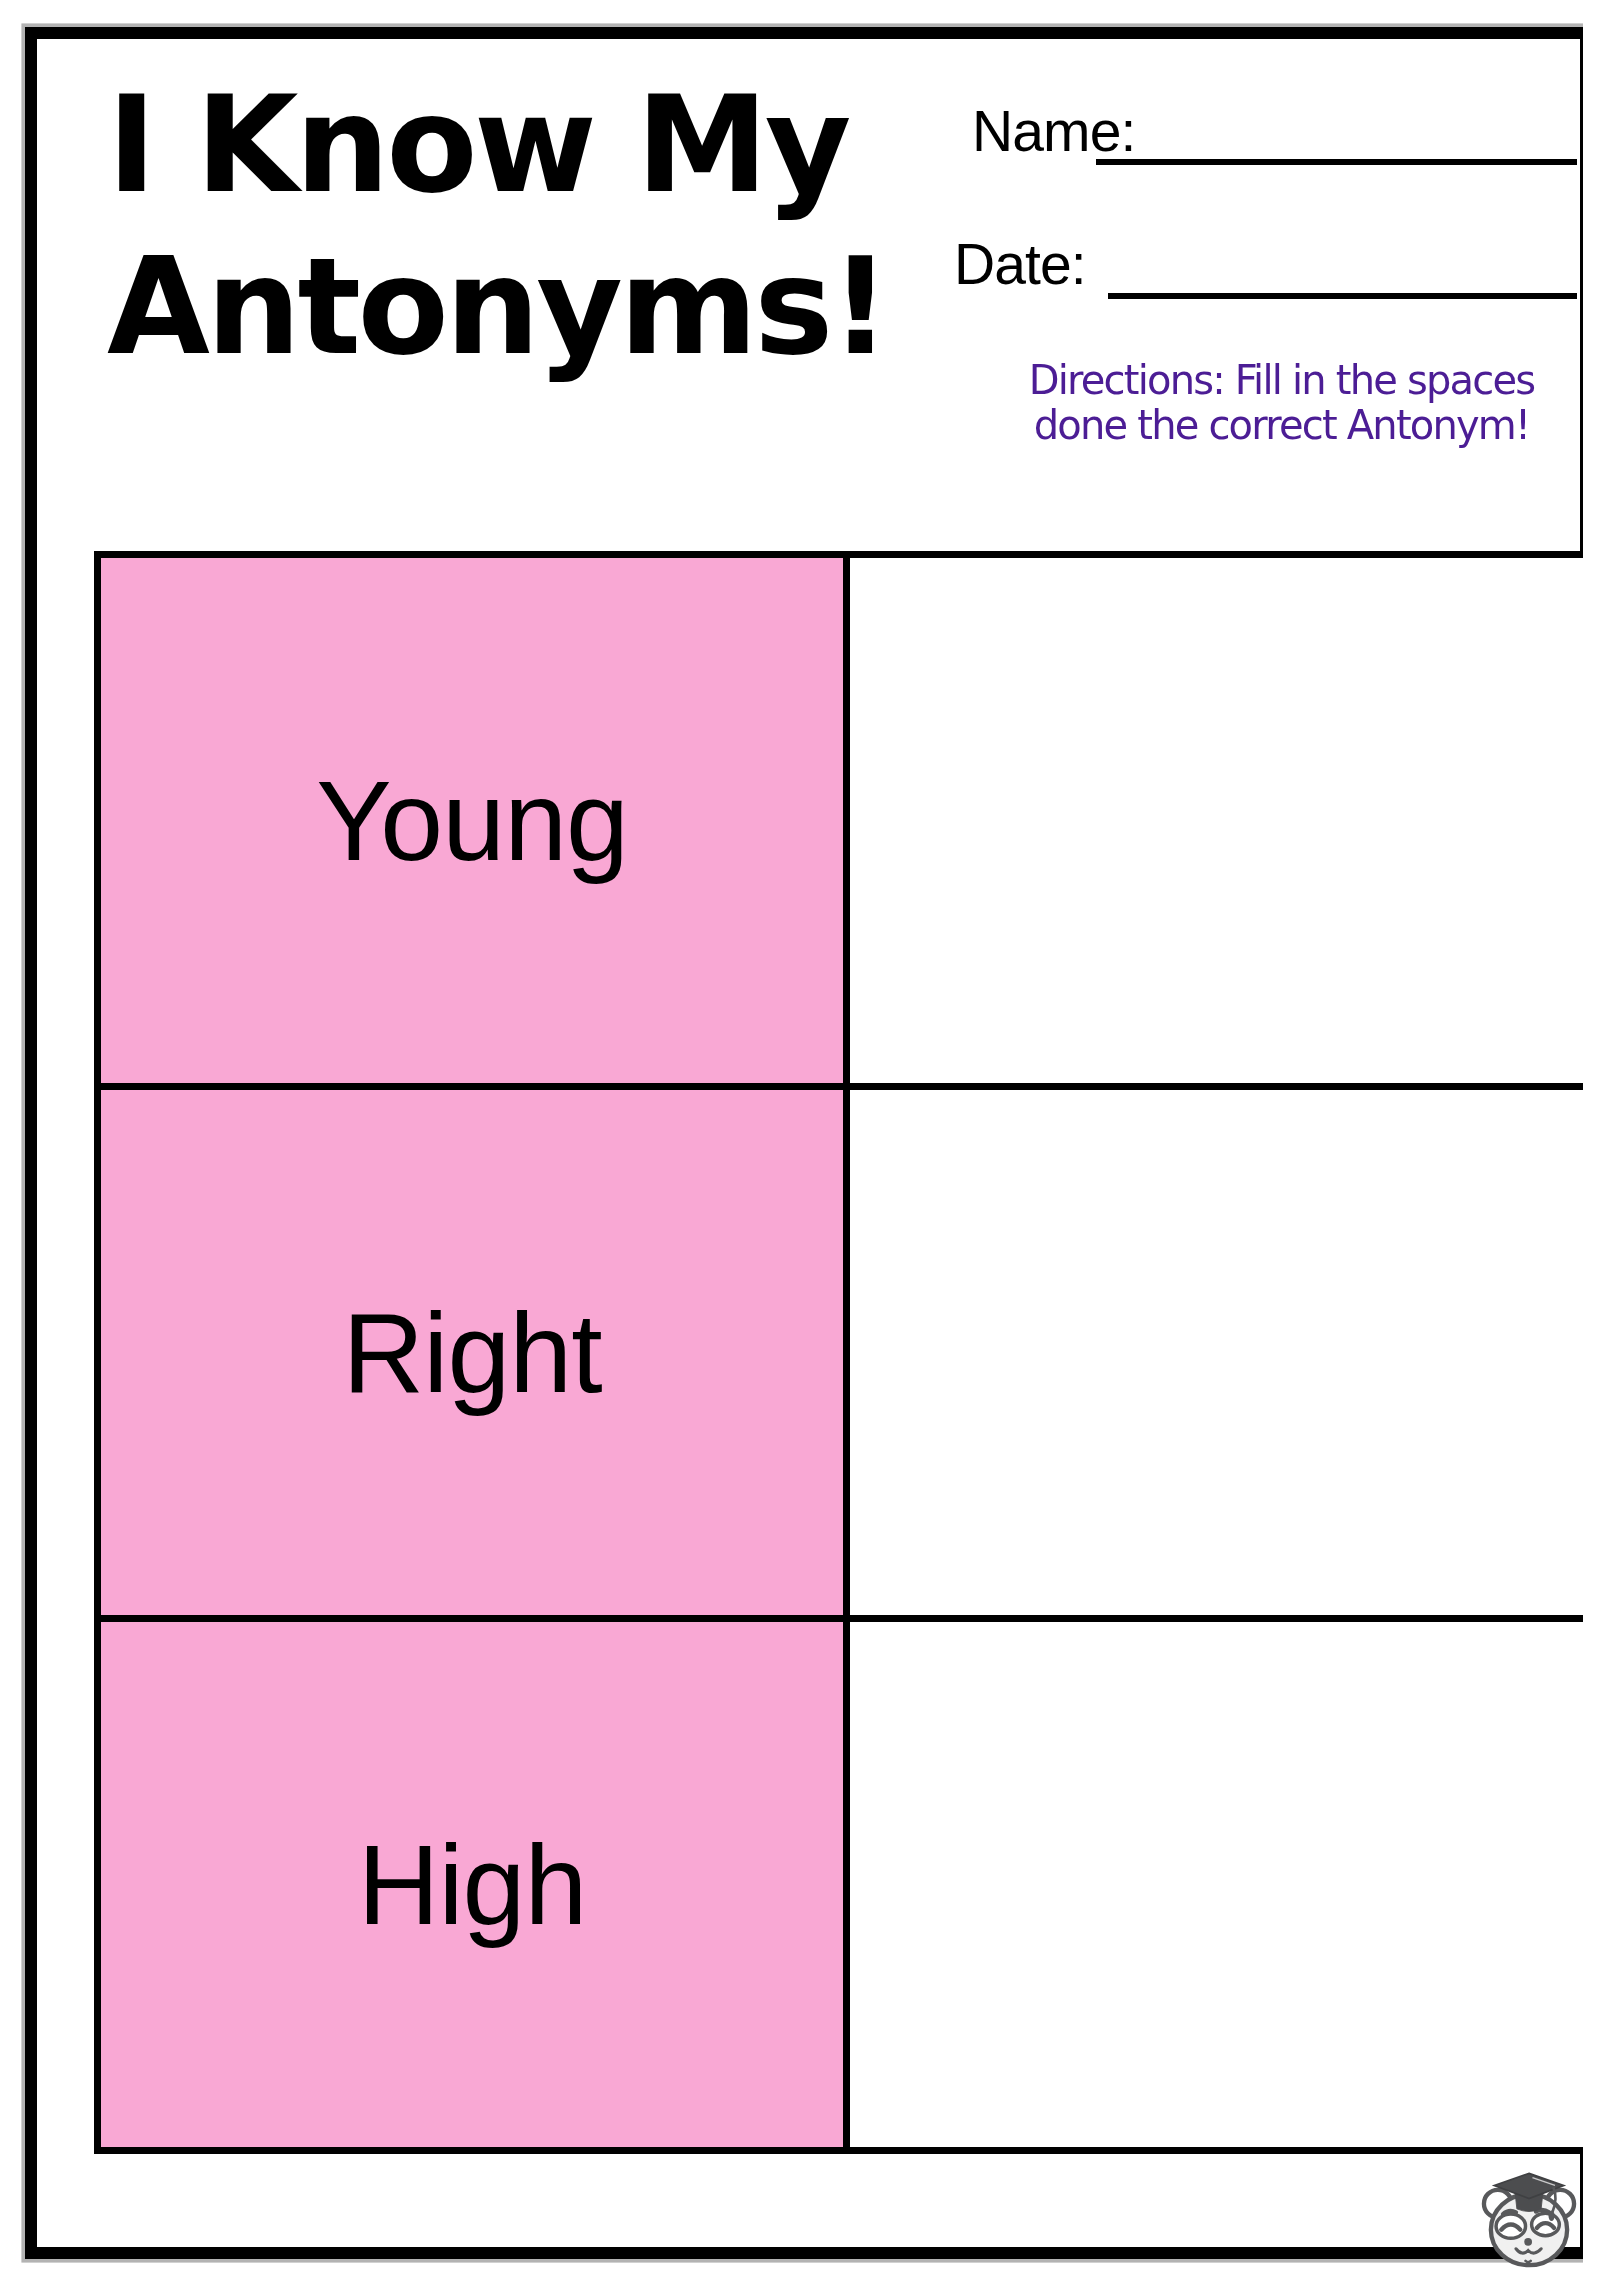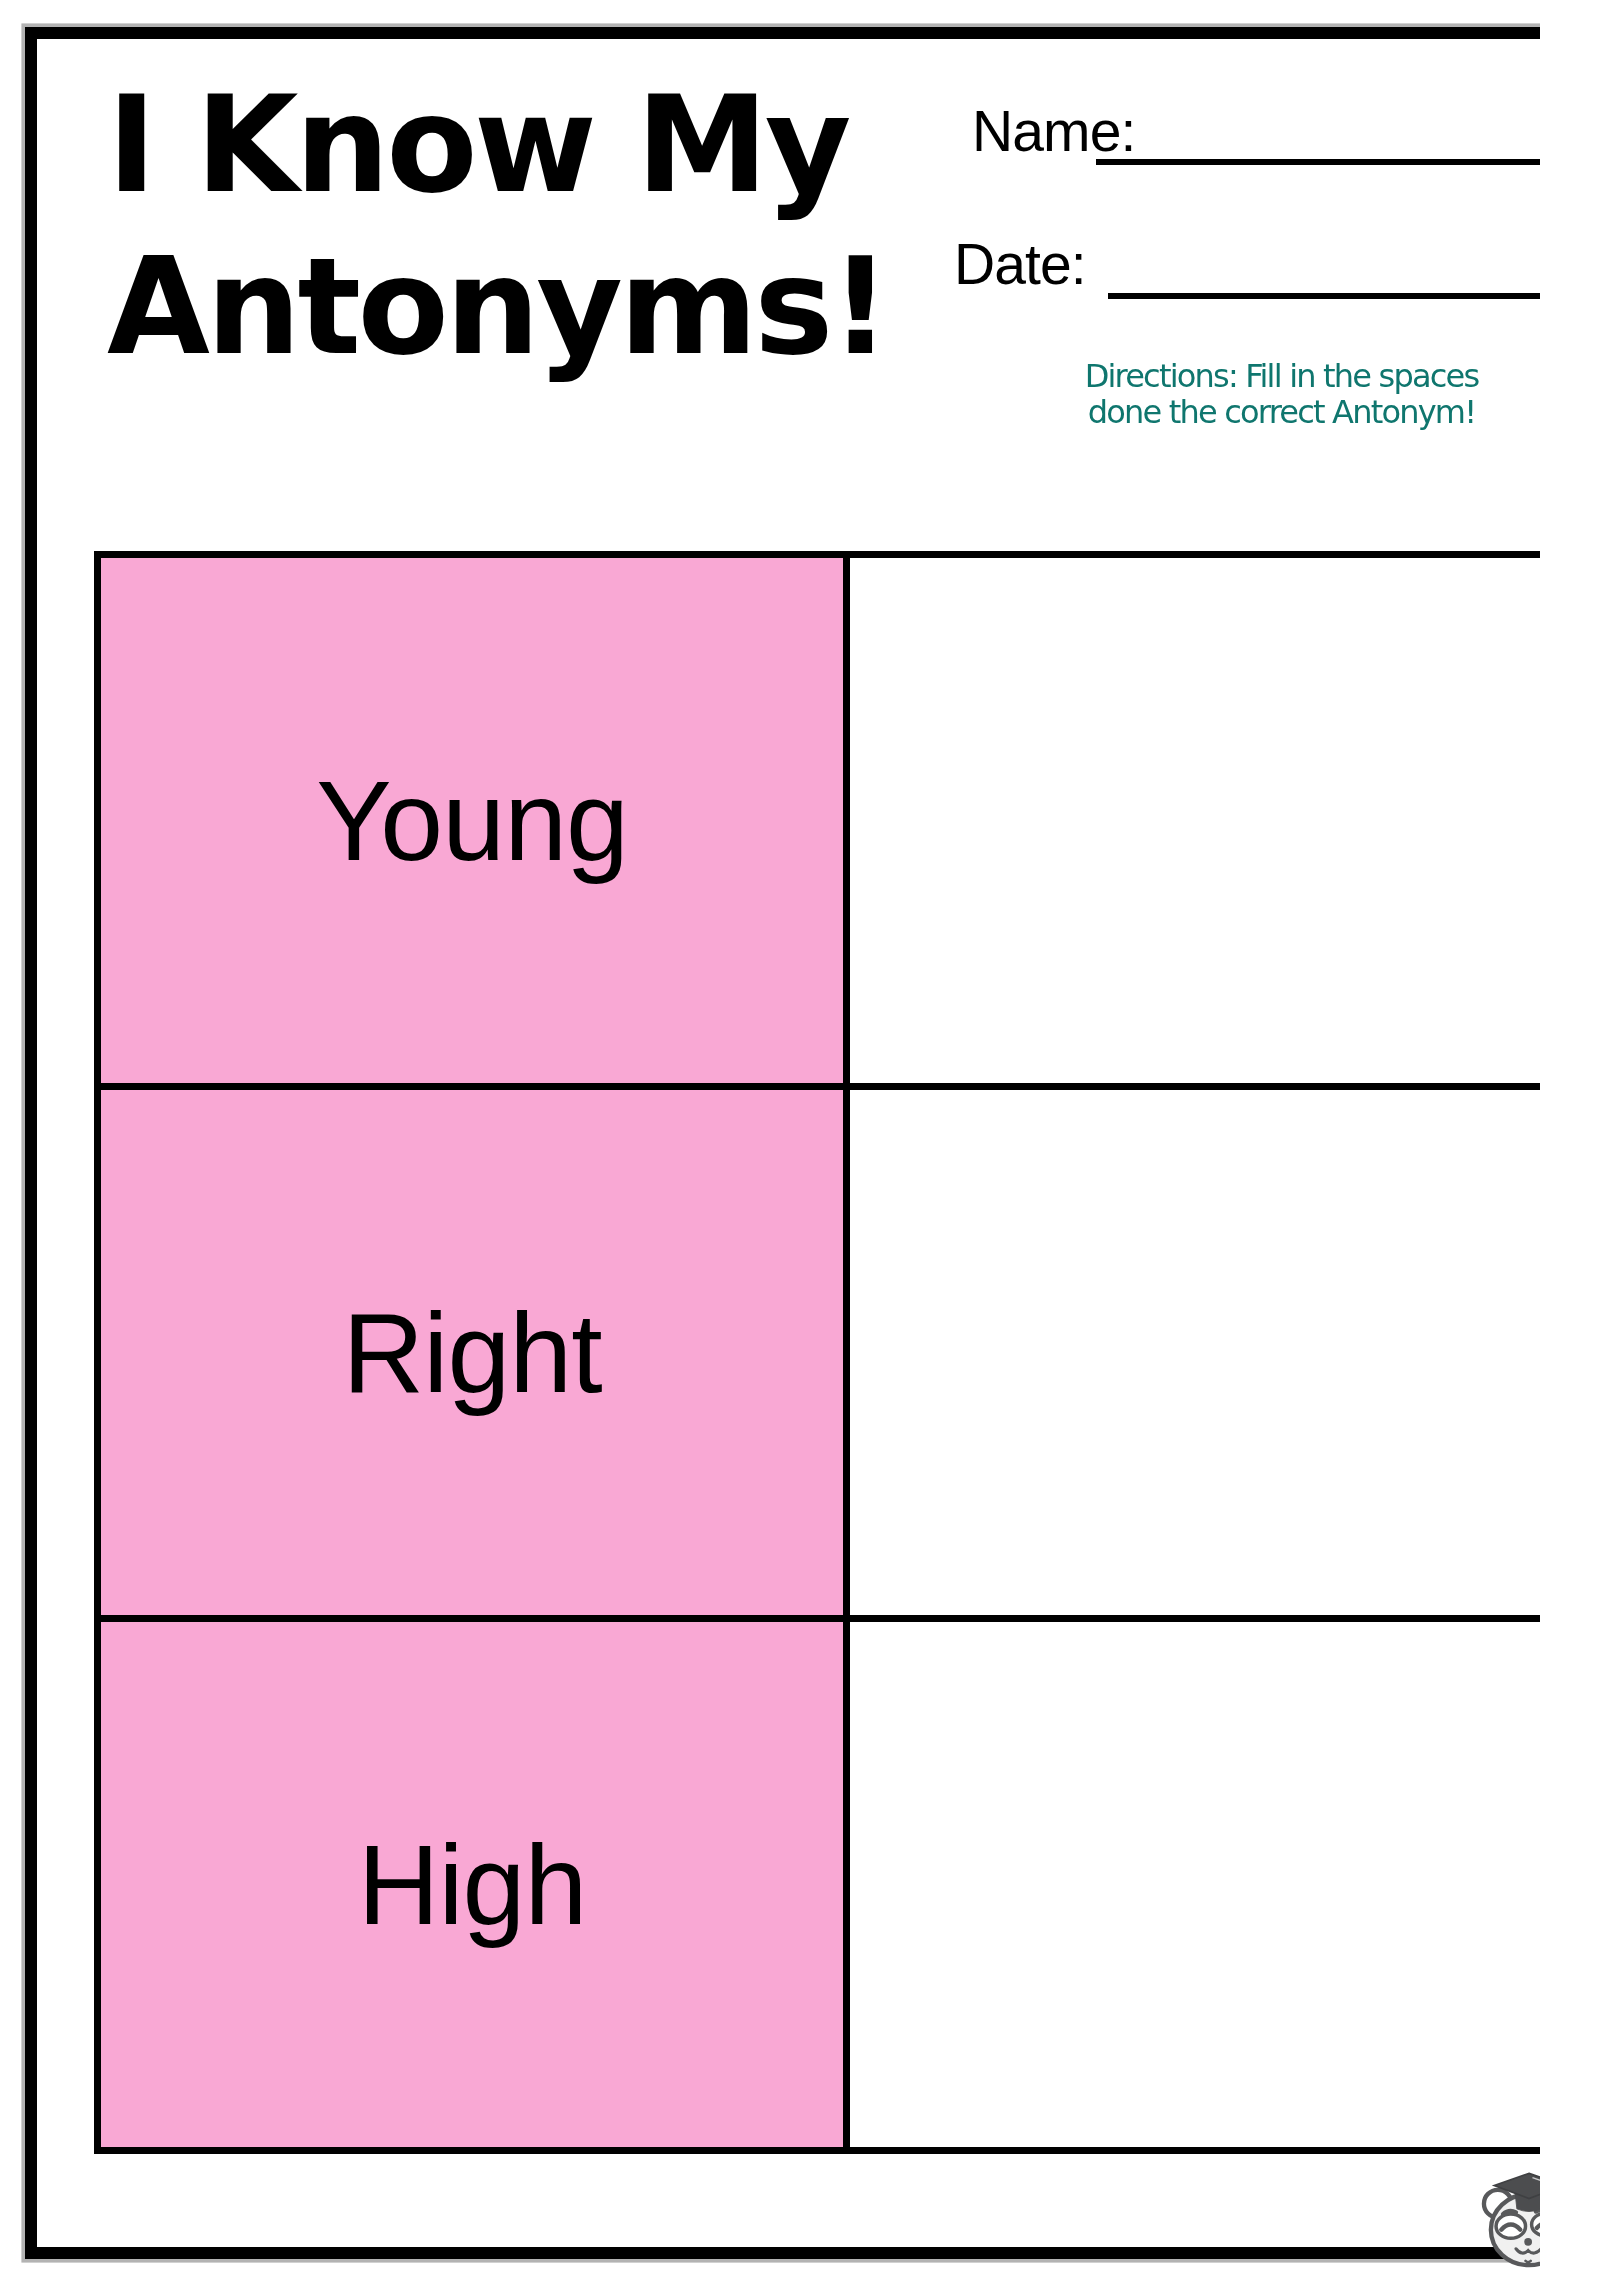--- a/index.html
+++ b/index.html
@@ -8,20 +8,21 @@
     background: #ffffff;
   }
   .canvas {
     position: relative;
     width: 1540px;
     height: 2293px;
     background: #ffffff;
     overflow: hidden;
     font-family: "Liberation Sans", sans-serif;
     color: #000;
+    padding-left: 43px;
   }
   
   .frame {
     position: absolute;
     left: 25px;
     top: 27px;
     width: 1567px;
     height: 2232px;
     border: 12.5px solid #000;
     box-sizing: border-box;
@@ -59,25 +60,25 @@
   .name-line { left: 1059px; top: 120px; width: 481px; }
   .date-line { left: 1071px; top: 254px; width: 469px; }
   
   .directions {
     position: absolute;
     left: 931px;
     top: 319px;
     width: 627px;
     text-align: center;
     font-family: "DejaVu Sans", sans-serif;
-    font-size: 32px;
+    font-size: 40px;
     line-height: 1.13;
     letter-spacing: -1.8px;
     font-weight: 500;
-    color: #0f766e;
+    color: #4c1d95;
   }
   
   table.antonym-table {
     position: absolute;
     left: 57px;
     top: 512px;
     width: 1510px;
     height: 1603px;
     border-collapse: collapse;
     table-layout: fixed;

